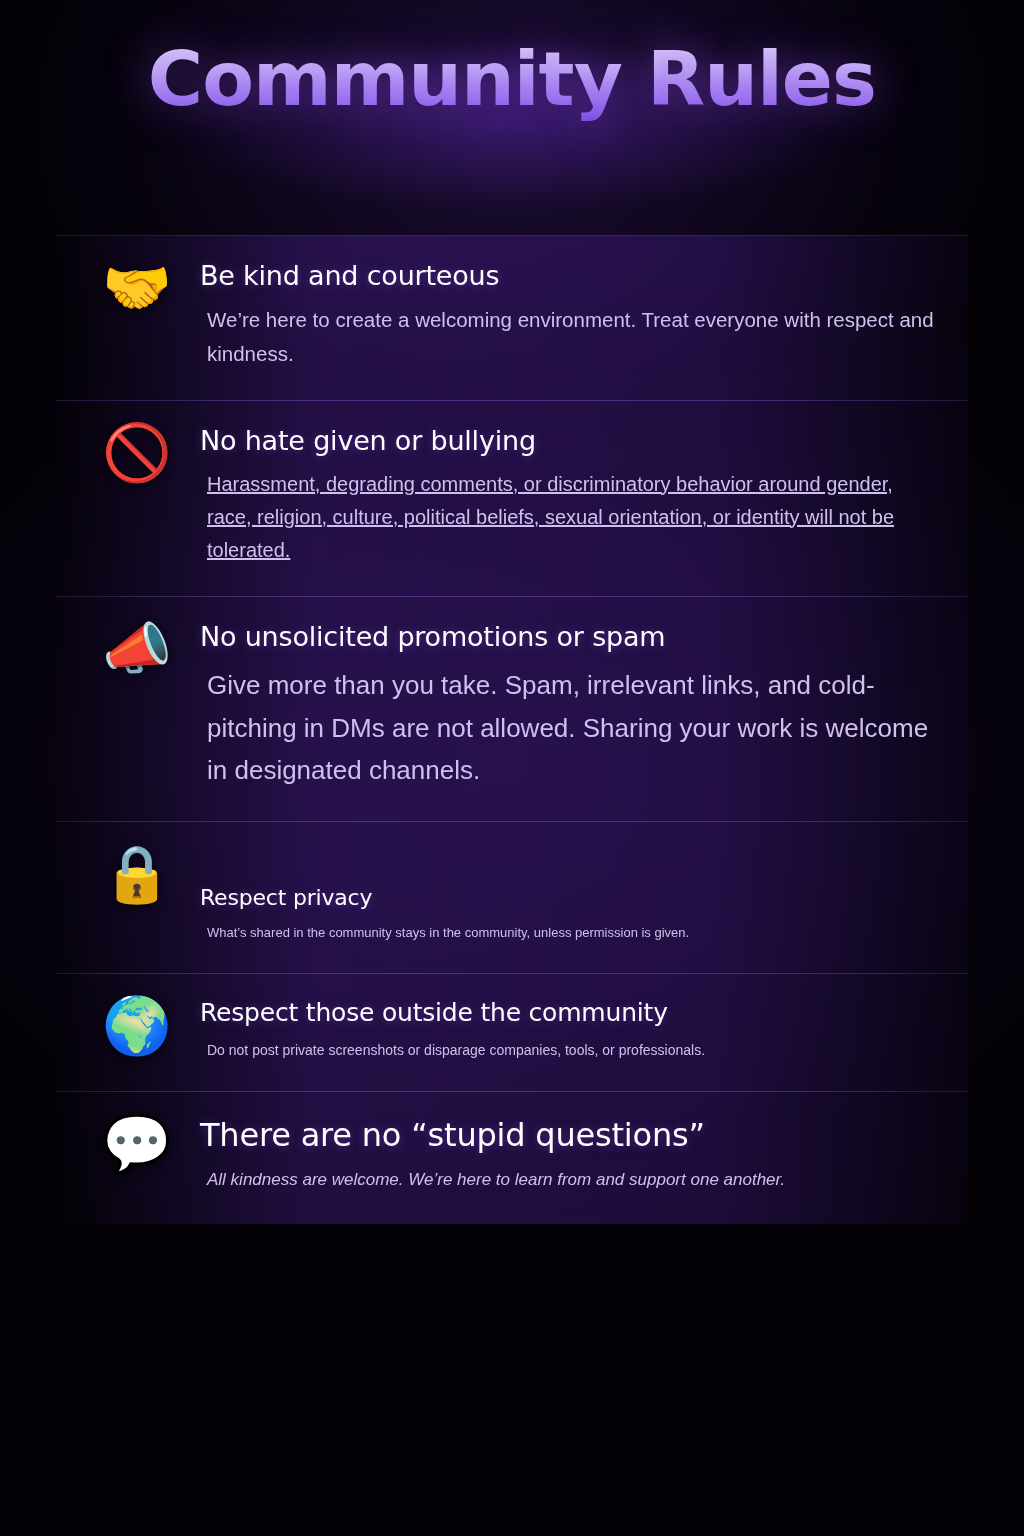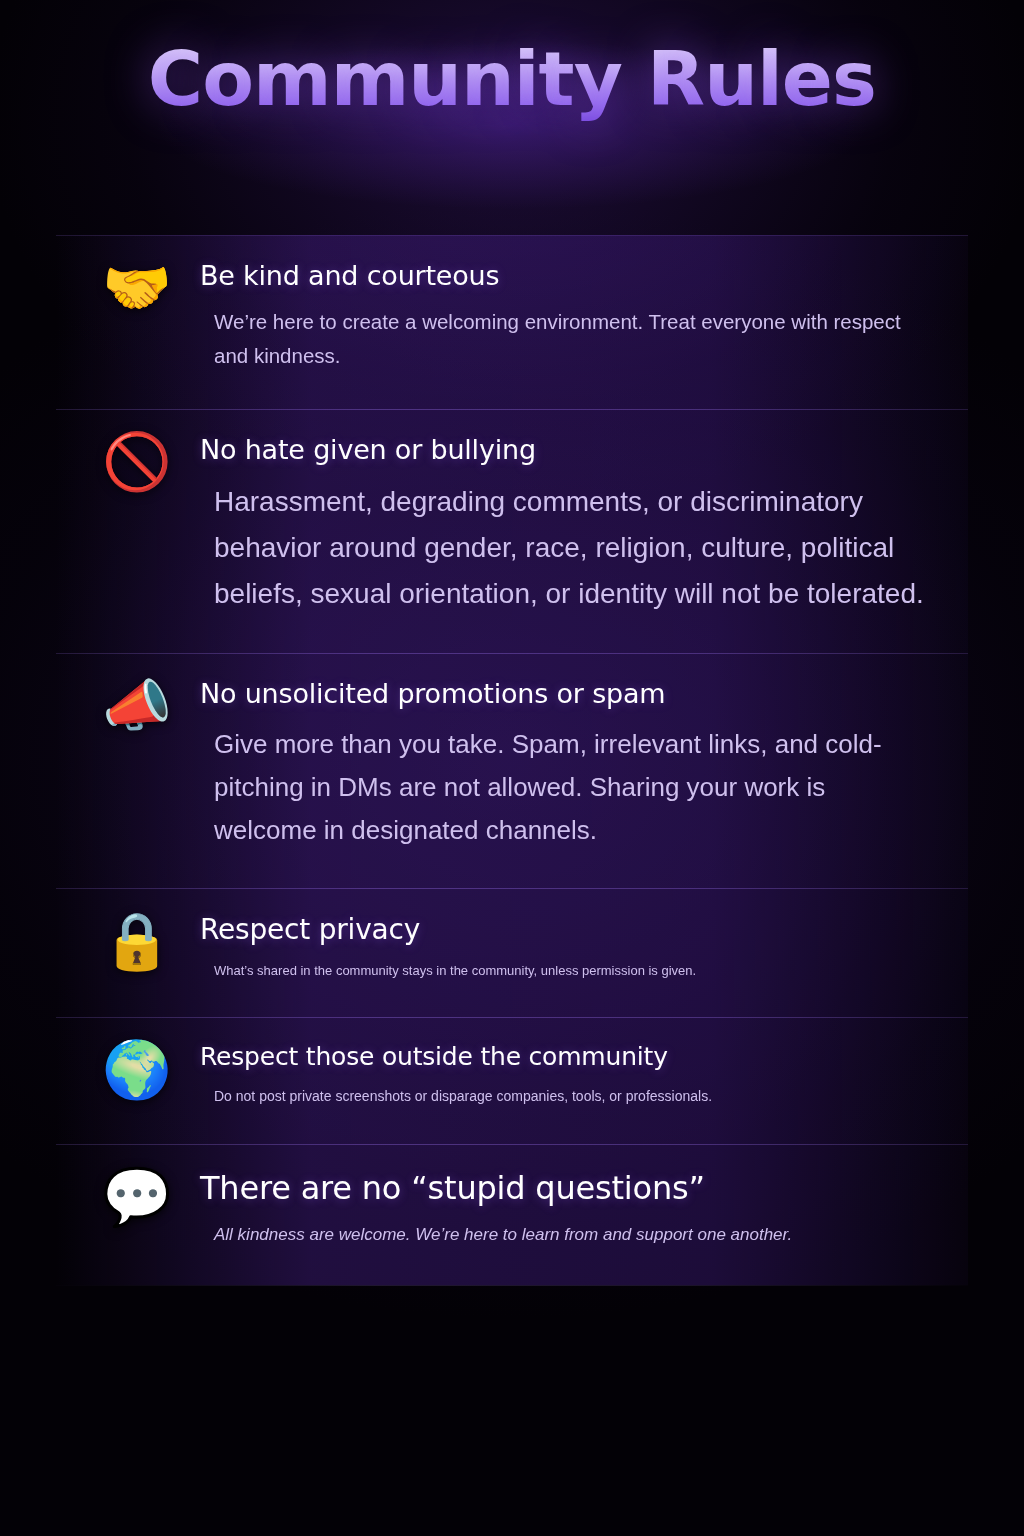--- a/index.html
+++ b/index.html
@@ -100,29 +100,29 @@
     font-size: 27px;
     color: #ffffff;
     letter-spacing: -0.2px;
     margin: 0 0 12px 0;
     text-shadow: 0 1px 10px rgba(130,80,220,0.45);
   }
   .rule-desc {
     font-size: 20px;
     line-height: 1.65;
     color: #cfc0ee;
-    margin: 14px;
+    margin: 7px;
     max-width: 800px;
   }
 
   
   .r1 .rule-desc { font-size: 20.5px; }
-  .r2 .rule-desc { font-size: 28px; }
+  .r2 .rule-desc { font-size: 20px; text-decoration: underline; }
   .r3 .rule-desc { font-size: 26px; }
-  .r4 .rule-title { font-size: 28px; }
+  .r4 .rule-title { font-size: 22px; margin-top: 39px; }
   .r4 .rule-desc { font-size: 13px; }
   .r5 .rule-title { font-size: 25px; }
   .r5 .rule-desc { font-size: 14px; }
   .r6 .rule-title { font-size: 32px; }
   .r6 .rule-desc { font-size: 17px; font-style: italic; }
 </style>
 </head>
 <body>
 
 <div class="page">

